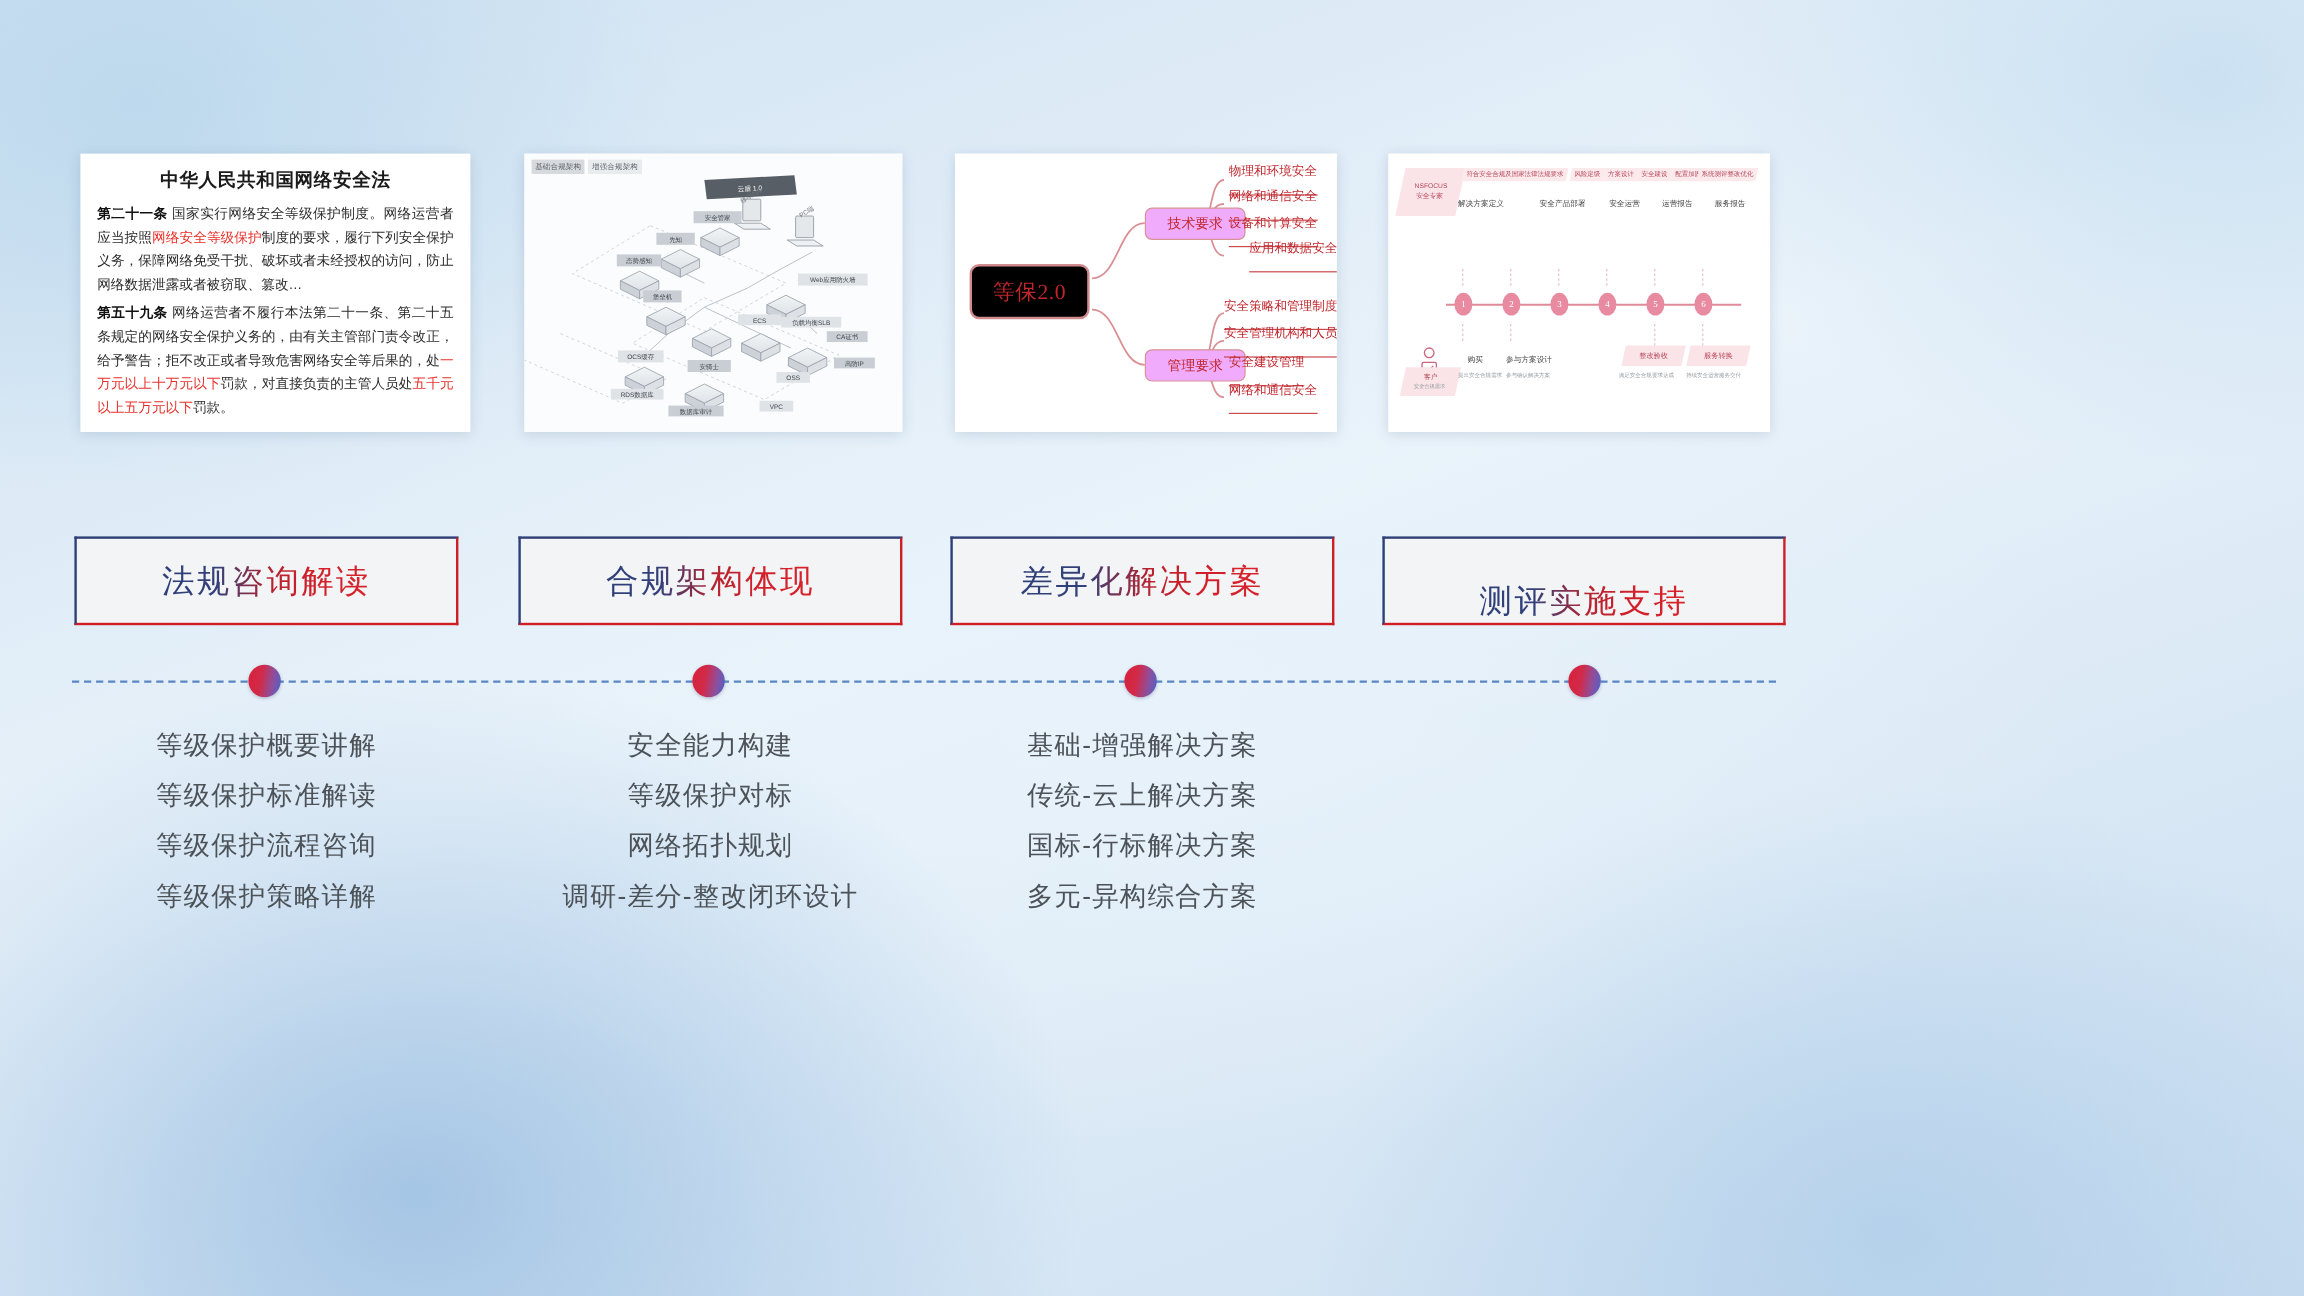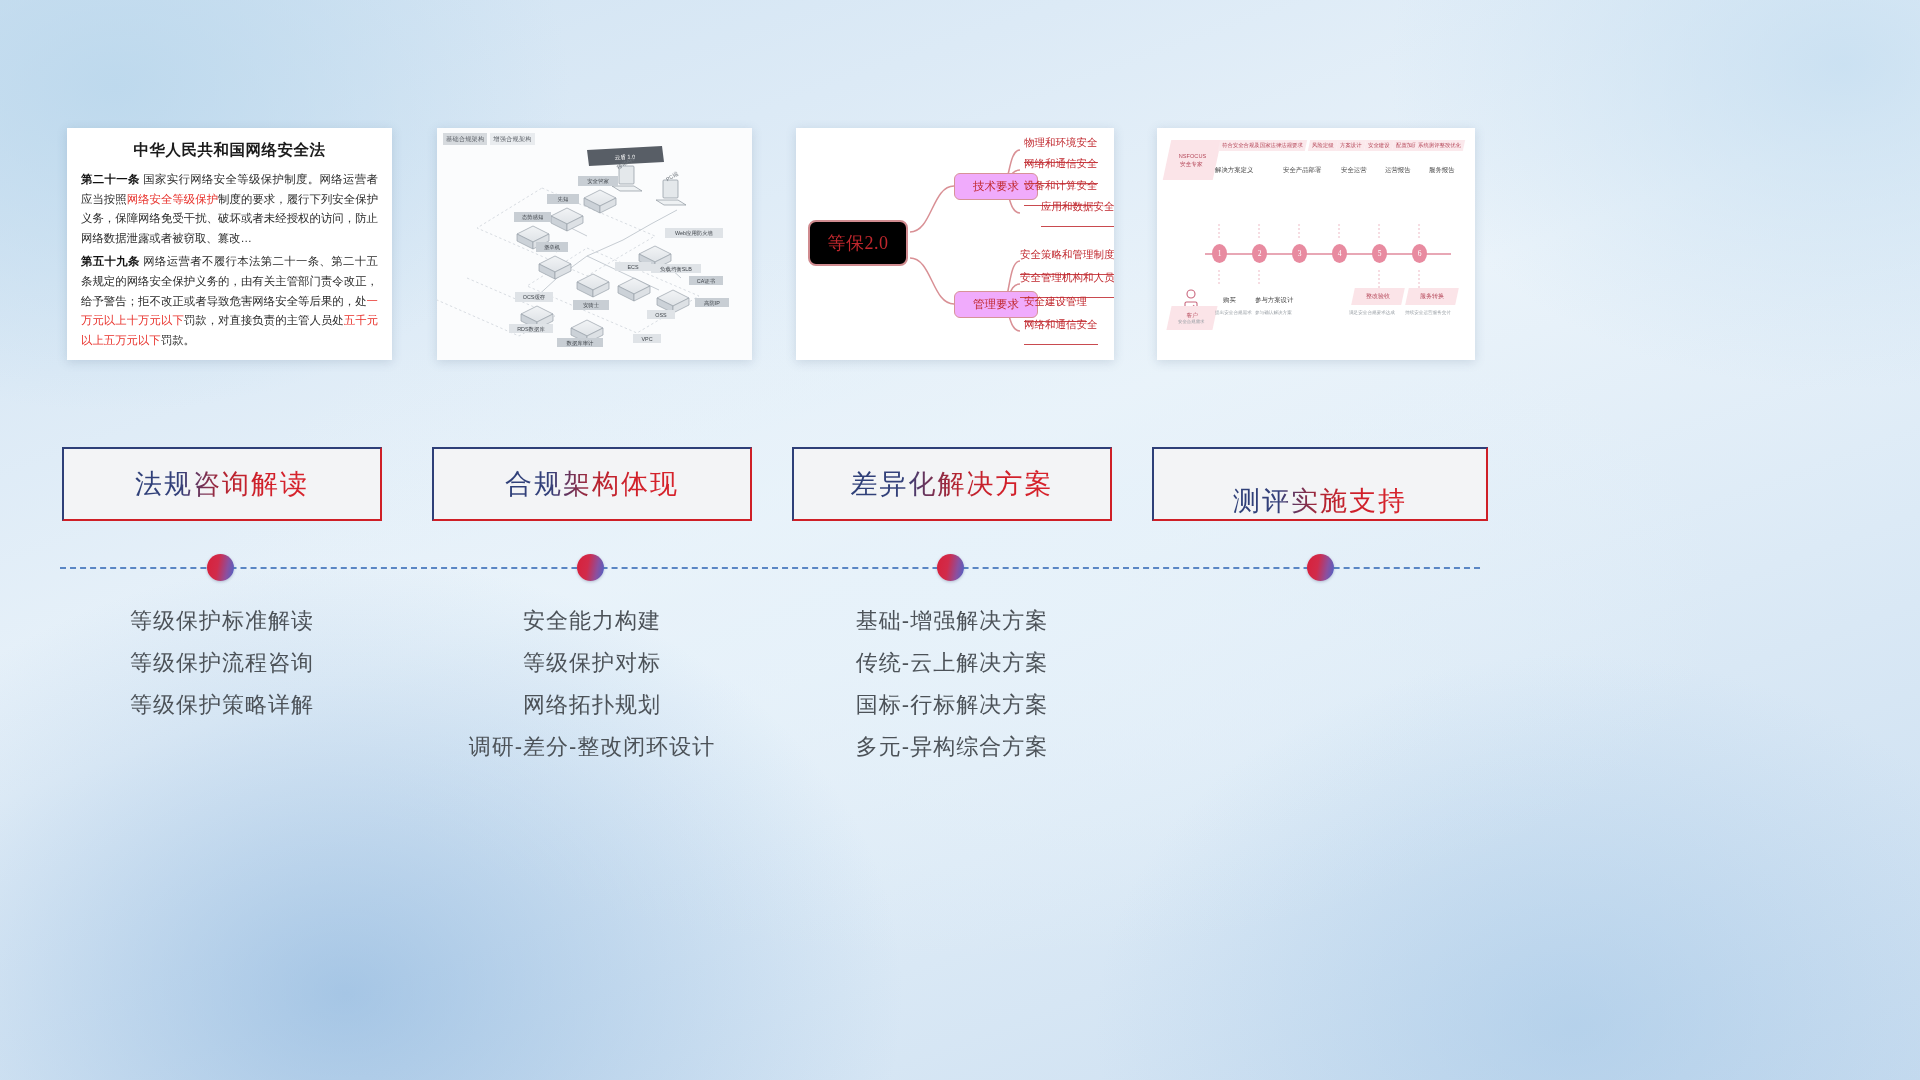--- a/index.html
+++ b/index.html
@@ -456,20 +456,21 @@
 <div class="timeline">
   <div class="tl-line"></div>
   <div class="tl-dot td-1"></div>
   <div class="tl-dot td-2"></div>
   <div class="tl-dot td-3"></div>
   <div class="tl-dot td-4"></div>
 </div>
 
 <div class="lists">
   <div class="list-col lc-1">
+    <div>等级保护概要讲解</div>
     <div>等级保护标准解读</div>
     <div>等级保护流程咨询</div>
     <div>等级保护策略详解</div>
   </div>
   <div class="list-col lc-2">
     <div>安全能力构建</div>
     <div>等级保护对标</div>
     <div>网络拓扑规划</div>
     <div>调研-差分-整改闭环设计</div>
   </div>

